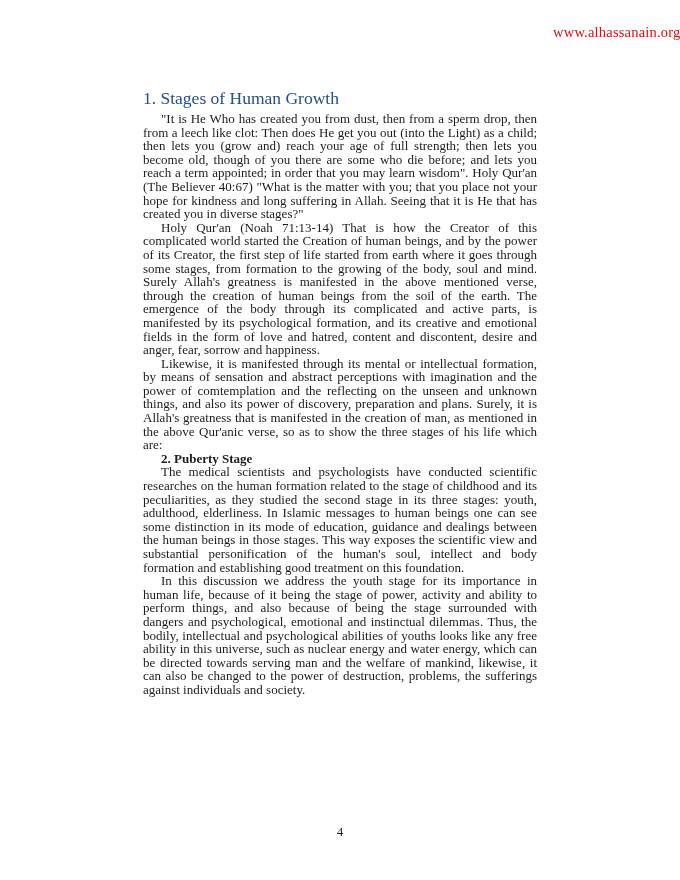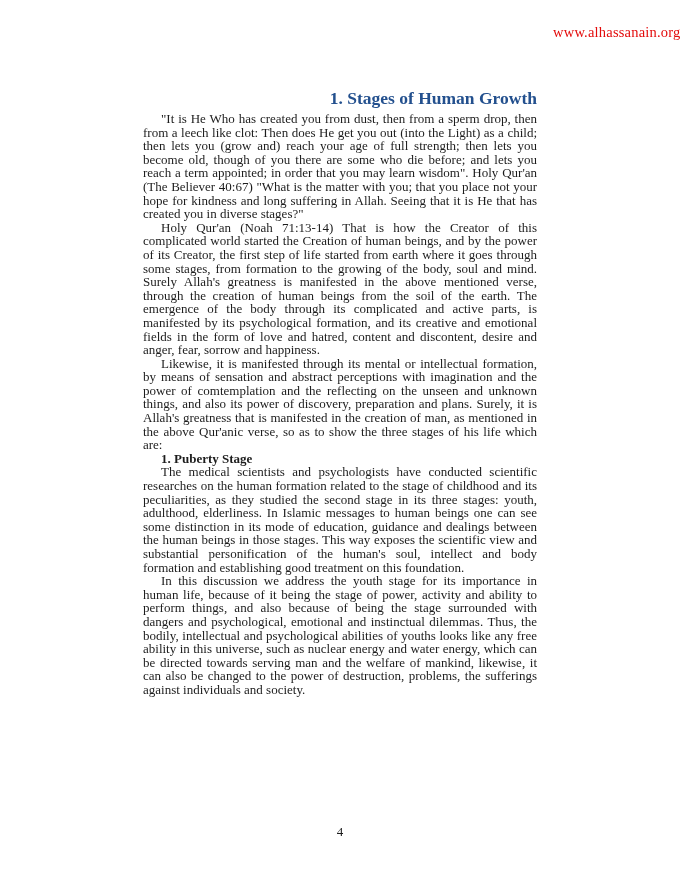--- a/index.html
+++ b/index.html
@@ -32,24 +32,24 @@
     letter-spacing: 0.2px;
   }
   .content {
     position: absolute;
     top: 88px;
     left: 143px;
     width: 394px;
   }
   .page-title {
     margin: 0 0 4px 0;
-    text-align: right;
+    text-align: left;
     color: var(--title-blue);
     font-size: 17.5px;
-    font-weight: bold;
+    font-weight: normal;
     line-height: 20px;
   }
   .body-par {
     margin: 0;
     font-size: 13px;
     line-height: 13.6px;
     text-align: justify;
     text-indent: 18px;
   }
   .stage-list { margin: 0; }
@@ -80,21 +80,21 @@
   <div class="content">
     <h1 class="page-title">1. Stages of Human Growth</h1>
 
     <p class="body-par">"It is He Who has created you from dust, then from a sperm drop, then from a leech like clot: Then does He get you out (into the Light) as a child; then lets you (grow and) reach your age of full strength; then lets you become old, though of you there are some who die before; and lets you reach a term appointed; in order that you may learn wisdom". Holy Qur'an (The Believer 40:67) "What is the matter with you; that you place not your hope for kindness and long suffering in Allah. Seeing that it is He that has created you in diverse stages?"</p>
 
     <p class="body-par">Holy Qur'an (Noah 71:13-14) That is how the Creator of this complicated world started the Creation of human beings, and by the power of its Creator, the first step of life started from earth where it goes through some stages, from formation to the growing of the body, soul and mind. Surely Allah's greatness is manifested in the above mentioned verse, through the creation of human beings from the soil of the earth. The emergence of the body through its complicated and active parts, is manifested by its psychological formation, and its creative and emotional fields in the form of love and hatred, content and discontent, desire and anger, fear, sorrow and happiness.</p>
 
     <p class="body-par">Likewise, it is manifested through its mental or intellectual formation, by means of sensation and abstract perceptions with imagination and the power of comtemplation and the reflecting on the unseen and unknown things, and also its power of discovery, preparation and plans. Surely, it is Allah's greatness that is manifested in the creation of man, as mentioned in the above Qur'anic verse, so as to show the three stages of his life which are:</p>
 
     <div class="stage-list">
-      <div class="stage-item">1. Puberty Stage</div>
+      <div class="stage-item">2. Puberty Stage</div>
     </div>
 
     <p class="body-par">The medical scientists and psychologists have conducted scientific researches on the human formation related to the stage of childhood and its peculiarities, as they studied the second stage in its three stages: youth, adulthood, elderliness. In Islamic messages to human beings one can see some distinction in its mode of education, guidance and dealings between the human beings in those stages. This way exposes the scientific view and substantial personification of the human's soul, intellect and body formation and establishing good treatment on this foundation.</p>
 
     <p class="body-par">In this discussion we address the youth stage for its importance in human life, because of it being the stage of power, activity and ability to perform things, and also because of being the stage surrounded with dangers and psychological, emotional and instinctual dilemmas. Thus, the bodily, intellectual and psychological abilities of youths looks like any free ability in this universe, such as nuclear energy and water energy, which can be directed towards serving man and the welfare of mankind, likewise, it can also be changed to the power of destruction, problems, the sufferings against individuals and society.</p>
   </div>
 
   <div class="footer">
     <span class="page-number">4</span>
   </div>

